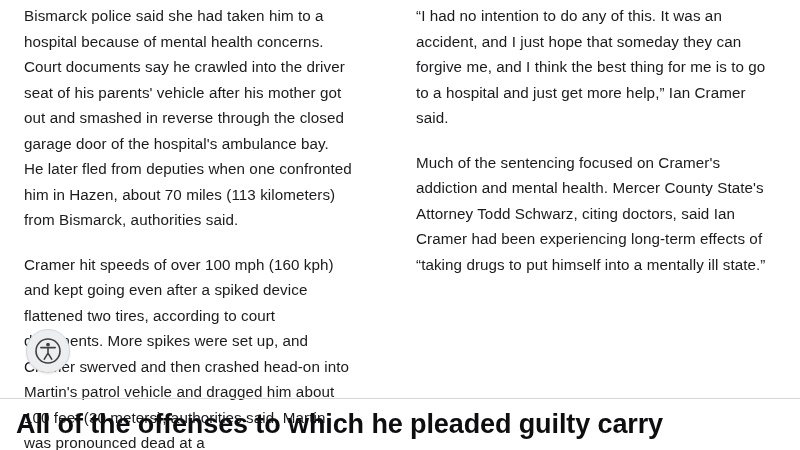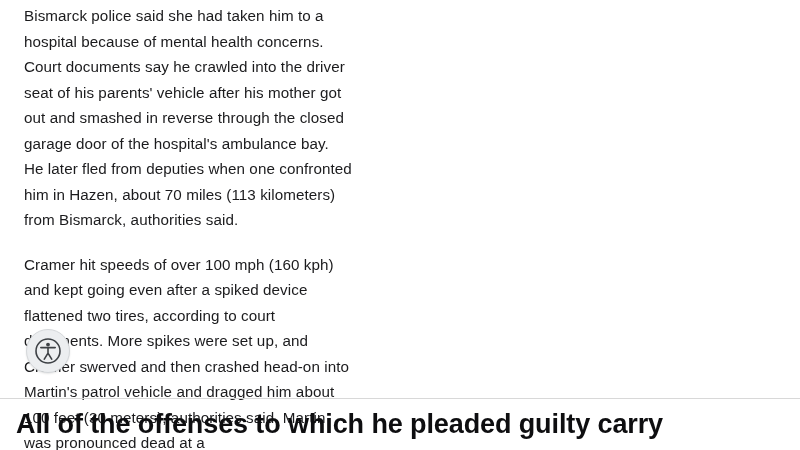--- a/index.html
+++ b/index.html
@@ -101,20 +101,22 @@
 <div class="page">
 
   <div class="columns">
 
     <div class="col col-left">
       <p>Bismarck police said she had taken him to a hospital because of mental health concerns. Court documents say he crawled into the driver seat of his parents' vehicle after his mother got out and smashed in reverse through the closed garage door of the hospital's ambulance bay. He later fled from deputies when one confronted him in Hazen, about 70 miles (113 kilometers) from Bismarck, authorities said.</p>
       <p>Cramer hit speeds of over 100 mph (160 kph) and kept going even after a spiked device flattened two tires, according to court documents. More spikes were set up, and Cramer swerved and then crashed head-on into Martin's patrol vehicle and dragged him about 100 feet (30 meters), authorities said. Martin was pronounced dead at a</p>
     </div>
 
     <div class="col col-right">
+      <p>“I had no intention to do any of this. It was an accident, and I just hope that someday they can forgive me, and I think the best thing for me is to go to a hospital and just get more help,” Ian Cramer said.</p>
+      <p>Much of the sentencing focused on Cramer's addiction and mental health. Mercer County State's Attorney Todd Schwarz, citing doctors, said Ian Cramer had been experiencing long-term effects of “taking drugs to put himself into a mentally ill state.”</p>
     </div>
 
   </div>
 
   <div class="rule"></div>
 
   <div class="subhead-wrap">
     <div class="subhead">All of the offenses to which he pleaded guilty carry</div>
   </div>
 

